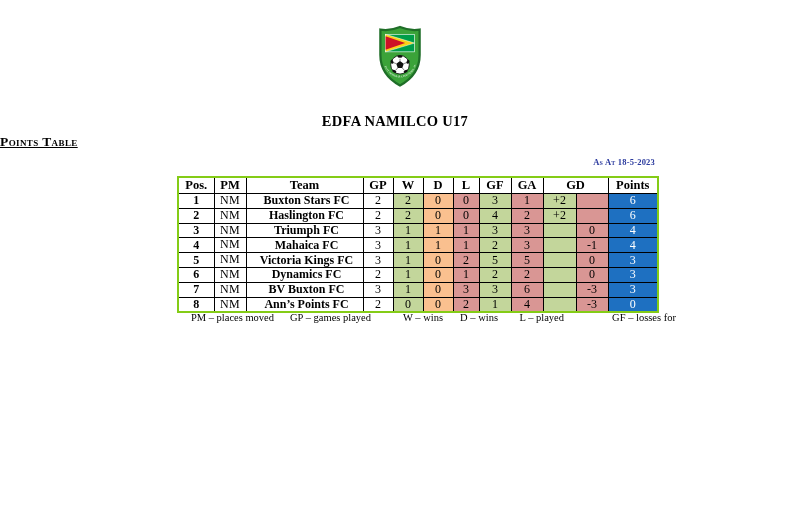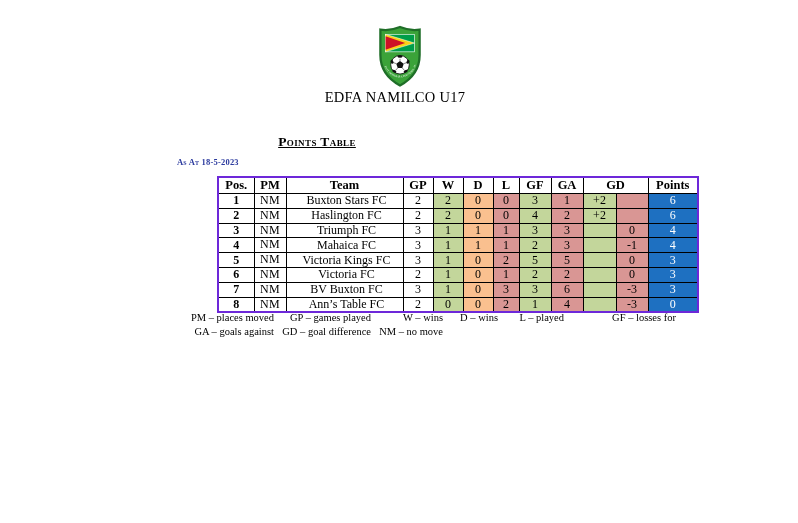--- a/index.html
+++ b/index.html
@@ -11,52 +11,51 @@
     font-family: "Liberation Serif", serif;
     color: #000;
   }
   .page { position: absolute; inset: 0; }
 
   
   .logo { position: absolute; left: 377px; top: 25px; width: 46px; height: 63px; }
 
   
   .title {
-    position: absolute; left: 0; top: 89px; width: 790px;
-    text-align: center; font-weight: normal; font-size: 14.5px; letter-spacing: 0.3px;
+    position: absolute; left: 0; top: 113px; width: 790px;
+    text-align: center; font-weight: bold; font-size: 14.5px; letter-spacing: 0.3px;
   }
   .subtitle {
     position: absolute; left: 0; top: 134px; width: 634px;
-    text-align: center; font-weight: bold; font-size: 13.5px;
+    text-align: left; font-weight: bold; font-size: 13.5px;
     font-variant: small-caps; letter-spacing: 0.4px;
     text-decoration: underline;
   }
   .as-at {
     position: absolute; left: 177px; top: 157px; width: 478px;
-    text-align: left; font-weight: bold; font-size: 8.5px;
+    text-align: right; font-weight: bold; font-size: 8.5px;
     font-variant: small-caps; letter-spacing: 0.2px;
     color: var(--date-blue, #2B3A9E);
   }
 
   
   .table-wrap { position: absolute; left: 177px; top: 176px; }
   table.points {
     border-collapse: collapse; table-layout: fixed; width: 480px;
-    border: 2px solid #6d28d9;
-    margin-left: 40px;
+    border: 2px solid #84cc16;
   }
   table.points th, table.points td {
     border: 1px solid #000; padding: 0; text-align: center;
     overflow: hidden; white-space: nowrap;
   }
   table.points th { font-size: 12.5px; height: 15px; font-weight: bold; background: #fff; }
   table.points td { font-size: 12px; height: 13.8px; line-height: 13px; }
   .c-pos  { font-weight: bold; }
   .c-pm   { font-size: 8px; vertical-align: top; line-height: 9px; padding-top: 2px; letter-spacing: 0.3px; }
-  .c-team { text-align: left; padding-left: 4px !important; font-weight: normal; font-size: 11.5px; }
+  .c-team { text-align: left; padding-left: 4px !important; font-weight: bold; font-size: 11.5px; }
   .c-w    { background: var(--win-green,  #C3D69B); }
   .c-d    { background: var(--draw-orange,#FAC08F); }
   .c-l    { background: var(--loss-red,   #D99694); }
   .c-gf   { background: var(--win-green,  #C3D69B); }
   .c-ga   { background: var(--loss-red,   #D99694); }
   .c-gdl  { background: var(--win-green,  #C3D69B); }
   .c-gdr  { background: var(--loss-red,   #D99694); }
   .c-pts  { background: var(--points-blue,#1E70C1); color: #fff; }
 
   
@@ -194,21 +193,21 @@
             <td class="c-l">2</td>
             <td class="c-gf">5</td>
             <td class="c-ga">5</td>
             <td class="c-gdl"></td>
             <td class="c-gdr">0</td>
             <td class="c-pts">3</td>
           </tr>
           <tr>
             <td class="c-pos">6</td>
             <td class="c-pm">NM</td>
-            <td class="c-team">Victoria FC</td>
+            <td class="c-team">Dynamics FC</td>
             <td class="c-gp">2</td>
             <td class="c-w">1</td>
             <td class="c-d">0</td>
             <td class="c-l">1</td>
             <td class="c-gf">2</td>
             <td class="c-ga">2</td>
             <td class="c-gdl"></td>
             <td class="c-gdr">0</td>
             <td class="c-pts">3</td>
           </tr>
@@ -222,21 +221,21 @@
             <td class="c-l">3</td>
             <td class="c-gf">3</td>
             <td class="c-ga">6</td>
             <td class="c-gdl"></td>
             <td class="c-gdr">-3</td>
             <td class="c-pts">3</td>
           </tr>
           <tr>
             <td class="c-pos">8</td>
             <td class="c-pm">NM</td>
-            <td class="c-team">Ann’s Table FC</td>
+            <td class="c-team">Ann’s Points FC</td>
             <td class="c-gp">2</td>
             <td class="c-w">0</td>
             <td class="c-d">0</td>
             <td class="c-l">2</td>
             <td class="c-gf">1</td>
             <td class="c-ga">4</td>
             <td class="c-gdl"></td>
             <td class="c-gdr">-3</td>
             <td class="c-pts">0</td>
           </tr>
@@ -246,20 +245,15 @@
 
   <div class="legend">
     <div class="legend-row">
       <span>PM – places moved</span>
       <span>GP – games played</span>
       <span>W – wins</span>
       <span>D – wins</span>
       <span>L – played</span>
       <span>GF – losses for</span>
     </div>
-    <div class="legend-row">
-      <span>GA – goals against</span>
-      <span>GD – goal difference</span>
-      <span>NM – no move</span>
-    </div>
   </div>
 
 </div>
 
 </body></html>

